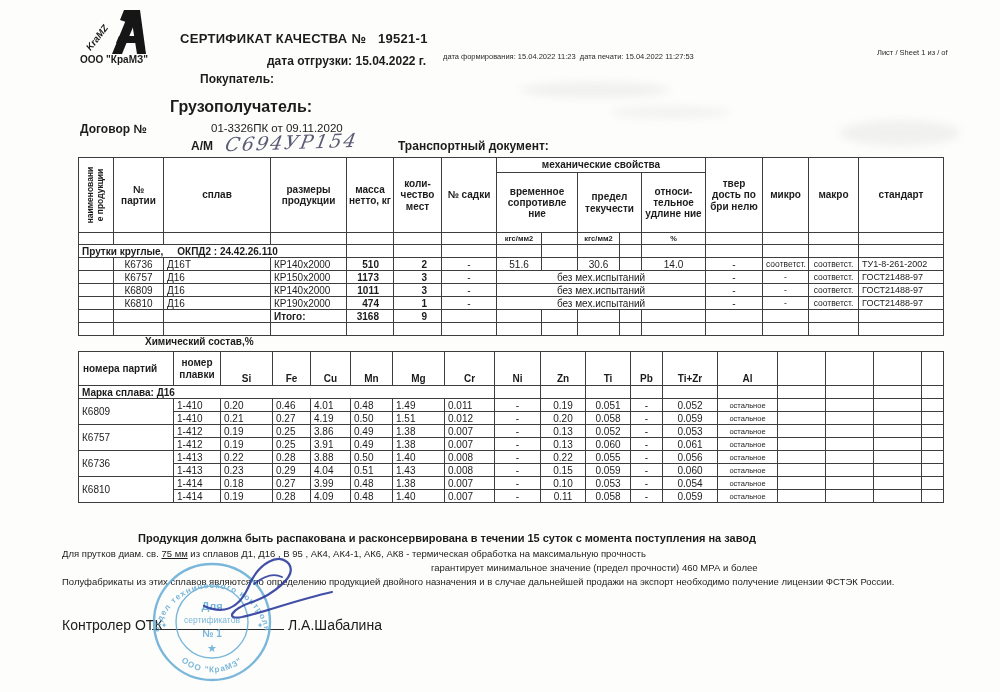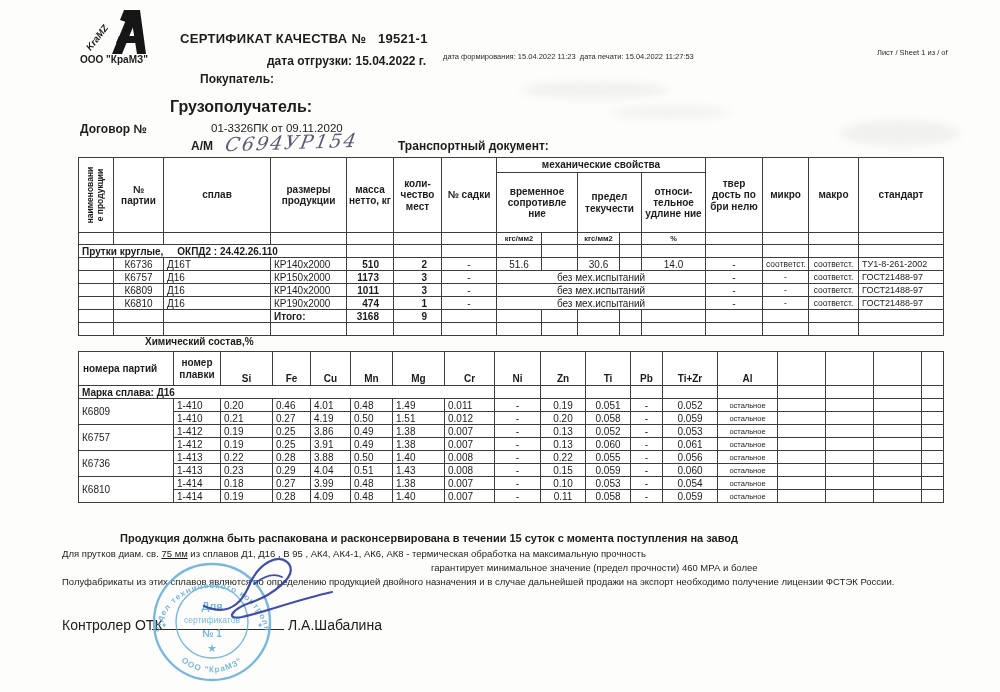--- a/index.html
+++ b/index.html
@@ -455,21 +455,21 @@
         <td class="c">0.059</td>
         <td class="c tiny">остальное</td>
         <td></td>
         <td></td>
         <td></td>
         <td></td>
       </tr>
     </tbody>
 </table>
 
-<div class="abs foot1" style="left:120px; top:532px;">Продукция должна быть распакована и расконсервирована в течении 15 суток с момента поступления на завод</div>
+<div class="abs foot1" style="left:138px; top:532px;">Продукция должна быть распакована и расконсервирована в течении 15 суток с момента поступления на завод</div>
 <div class="abs foot" style="left:62px; top:548px;">
   <span>Для  прутков   диам. св.</span> <span class="u2">75 мм</span> <span>из сплавов Д1, Д16 , В 95 , АК4,  АК4-1,  АК6, АК8  -  термическая обработка на максимальную прочность</span>
 </div>
 <div class="abs foot" style="left:431px; top:562px;">гарантирует минимальное значение (предел прочности) 460 МРА и более</div>
 <div class="abs foot" style="left:62px; top:576px;">Полуфабрикаты из этих сплавов являются по определению продукцией двойного назначения и в случае дальнейшей продажи  на экспорт необходимо получение  лицензии ФСТЭК России.</div>
 
 <div class="abs ctrl" style="left:62px; top:617px;">Контролер ОТК</div>
 <div class="abs sigline" style="left:152px; top:618px;"></div>
 <div class="abs ctrl" style="left:288px; top:617px;">Л.А.Шабалина</div>
 

